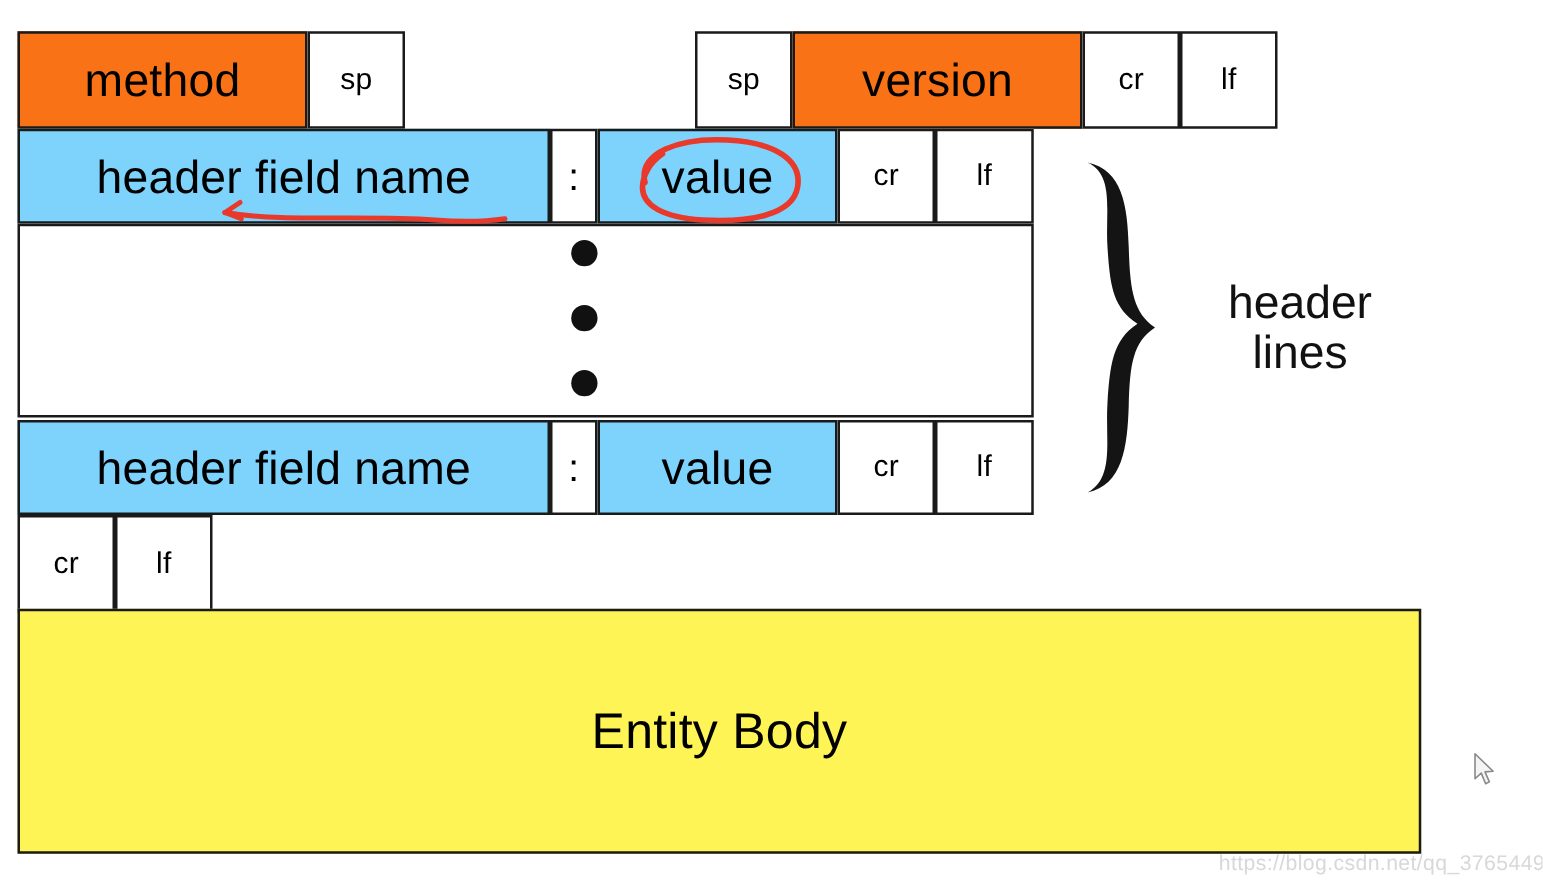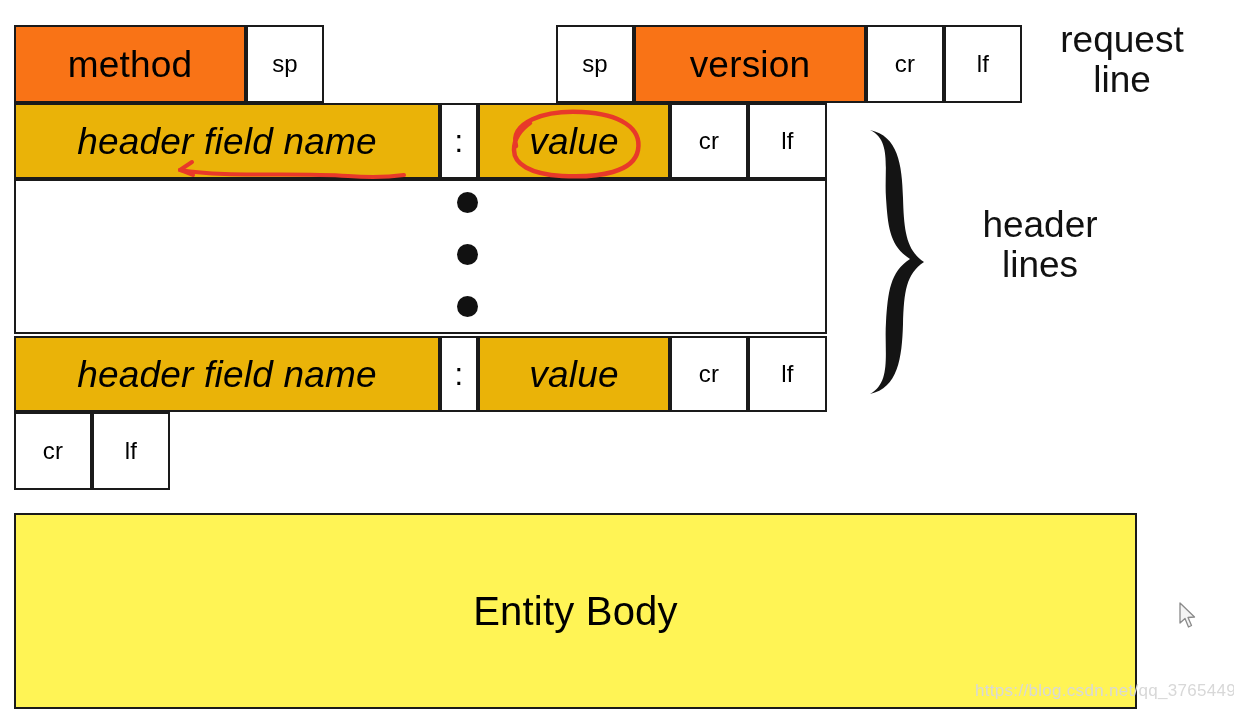--- a/index.html
+++ b/index.html
@@ -31,28 +31,28 @@
     display: flex;
     align-items: center;
     justify-content: center;
     color: #000000;
     background: #ffffff;
     letter-spacing: .2px;
     line-height: 1;
     white-space: nowrap;
   }
   .cell.green   { background: #f97316; }
-  .cell.magenta { background: #eab308; font-style: italic; }
+  .cell.magenta { background: #7dd3fc; }
   .cell.yellow  { background: #fff455; }
   .cell.plain   { background: #ffffff; }
 
   
   .t-lg  { font-size: 37px; }
   .t-md  { font-size: 24px; }
-  .t-xl  { font-size: 40px; margin-top: 26px; }
+  .t-xl  { font-size: 40px; }
 
   
   .colon { font-size: 31px; }
 
   
   .ellipsis {
     position: absolute;
     left: 452px;
     top: 192px;
     width: 30px;
@@ -73,21 +73,21 @@
   
   .side-label {
     position: absolute;
     color: #111111;
     font-size: 37px;
     line-height: 1.08;
     text-align: center;
     white-space: pre-line;
   }
   #request-line-label { left: 1022px; top: 20px;  width: 200px; }
-  #header-lines-label { left: 940px;  top: 205px; width: 200px; }
+  #header-lines-label { left: 940px;  top: 222px; width: 200px; }
 
   
   #brace {
     position: absolute;
     left: 862px;
     top: 126px;
     width: 86px;
     height: 272px;
   }
 
@@ -165,22 +165,20 @@
   <div class="cell plain t-md" style="left:670px; top:336px; width:78px;  height:76px;">cr</div>
 
   <div class="cell plain t-md" style="left:748px; top:336px; width:79px;  height:76px;">lf</div>
 
   <div class="cell plain t-md" style="left:14px; top:412px; width:78px;  height:78px;">cr</div>
 
   <div class="cell plain t-md" style="left:92px; top:412px; width:78px;  height:78px;">lf</div>
 
   <div class="cell yellow t-xl" style="left:14px; top:487px; width:1123px; height:196px;">Entity Body</div>
 
-  <div class="side-label" id="request-line-label">request
-line</div>
 
   <div class="side-label" id="header-lines-label">header
 lines</div>
 
   <svg id="brace" viewBox="0 0 86 272">
     <path d="M8 4
              C 30 14, 22 44, 24 72
              C 26 102, 28 120, 48 133
              C 28 146, 26 166, 24 196
              C 22 226, 30 256, 8 268

